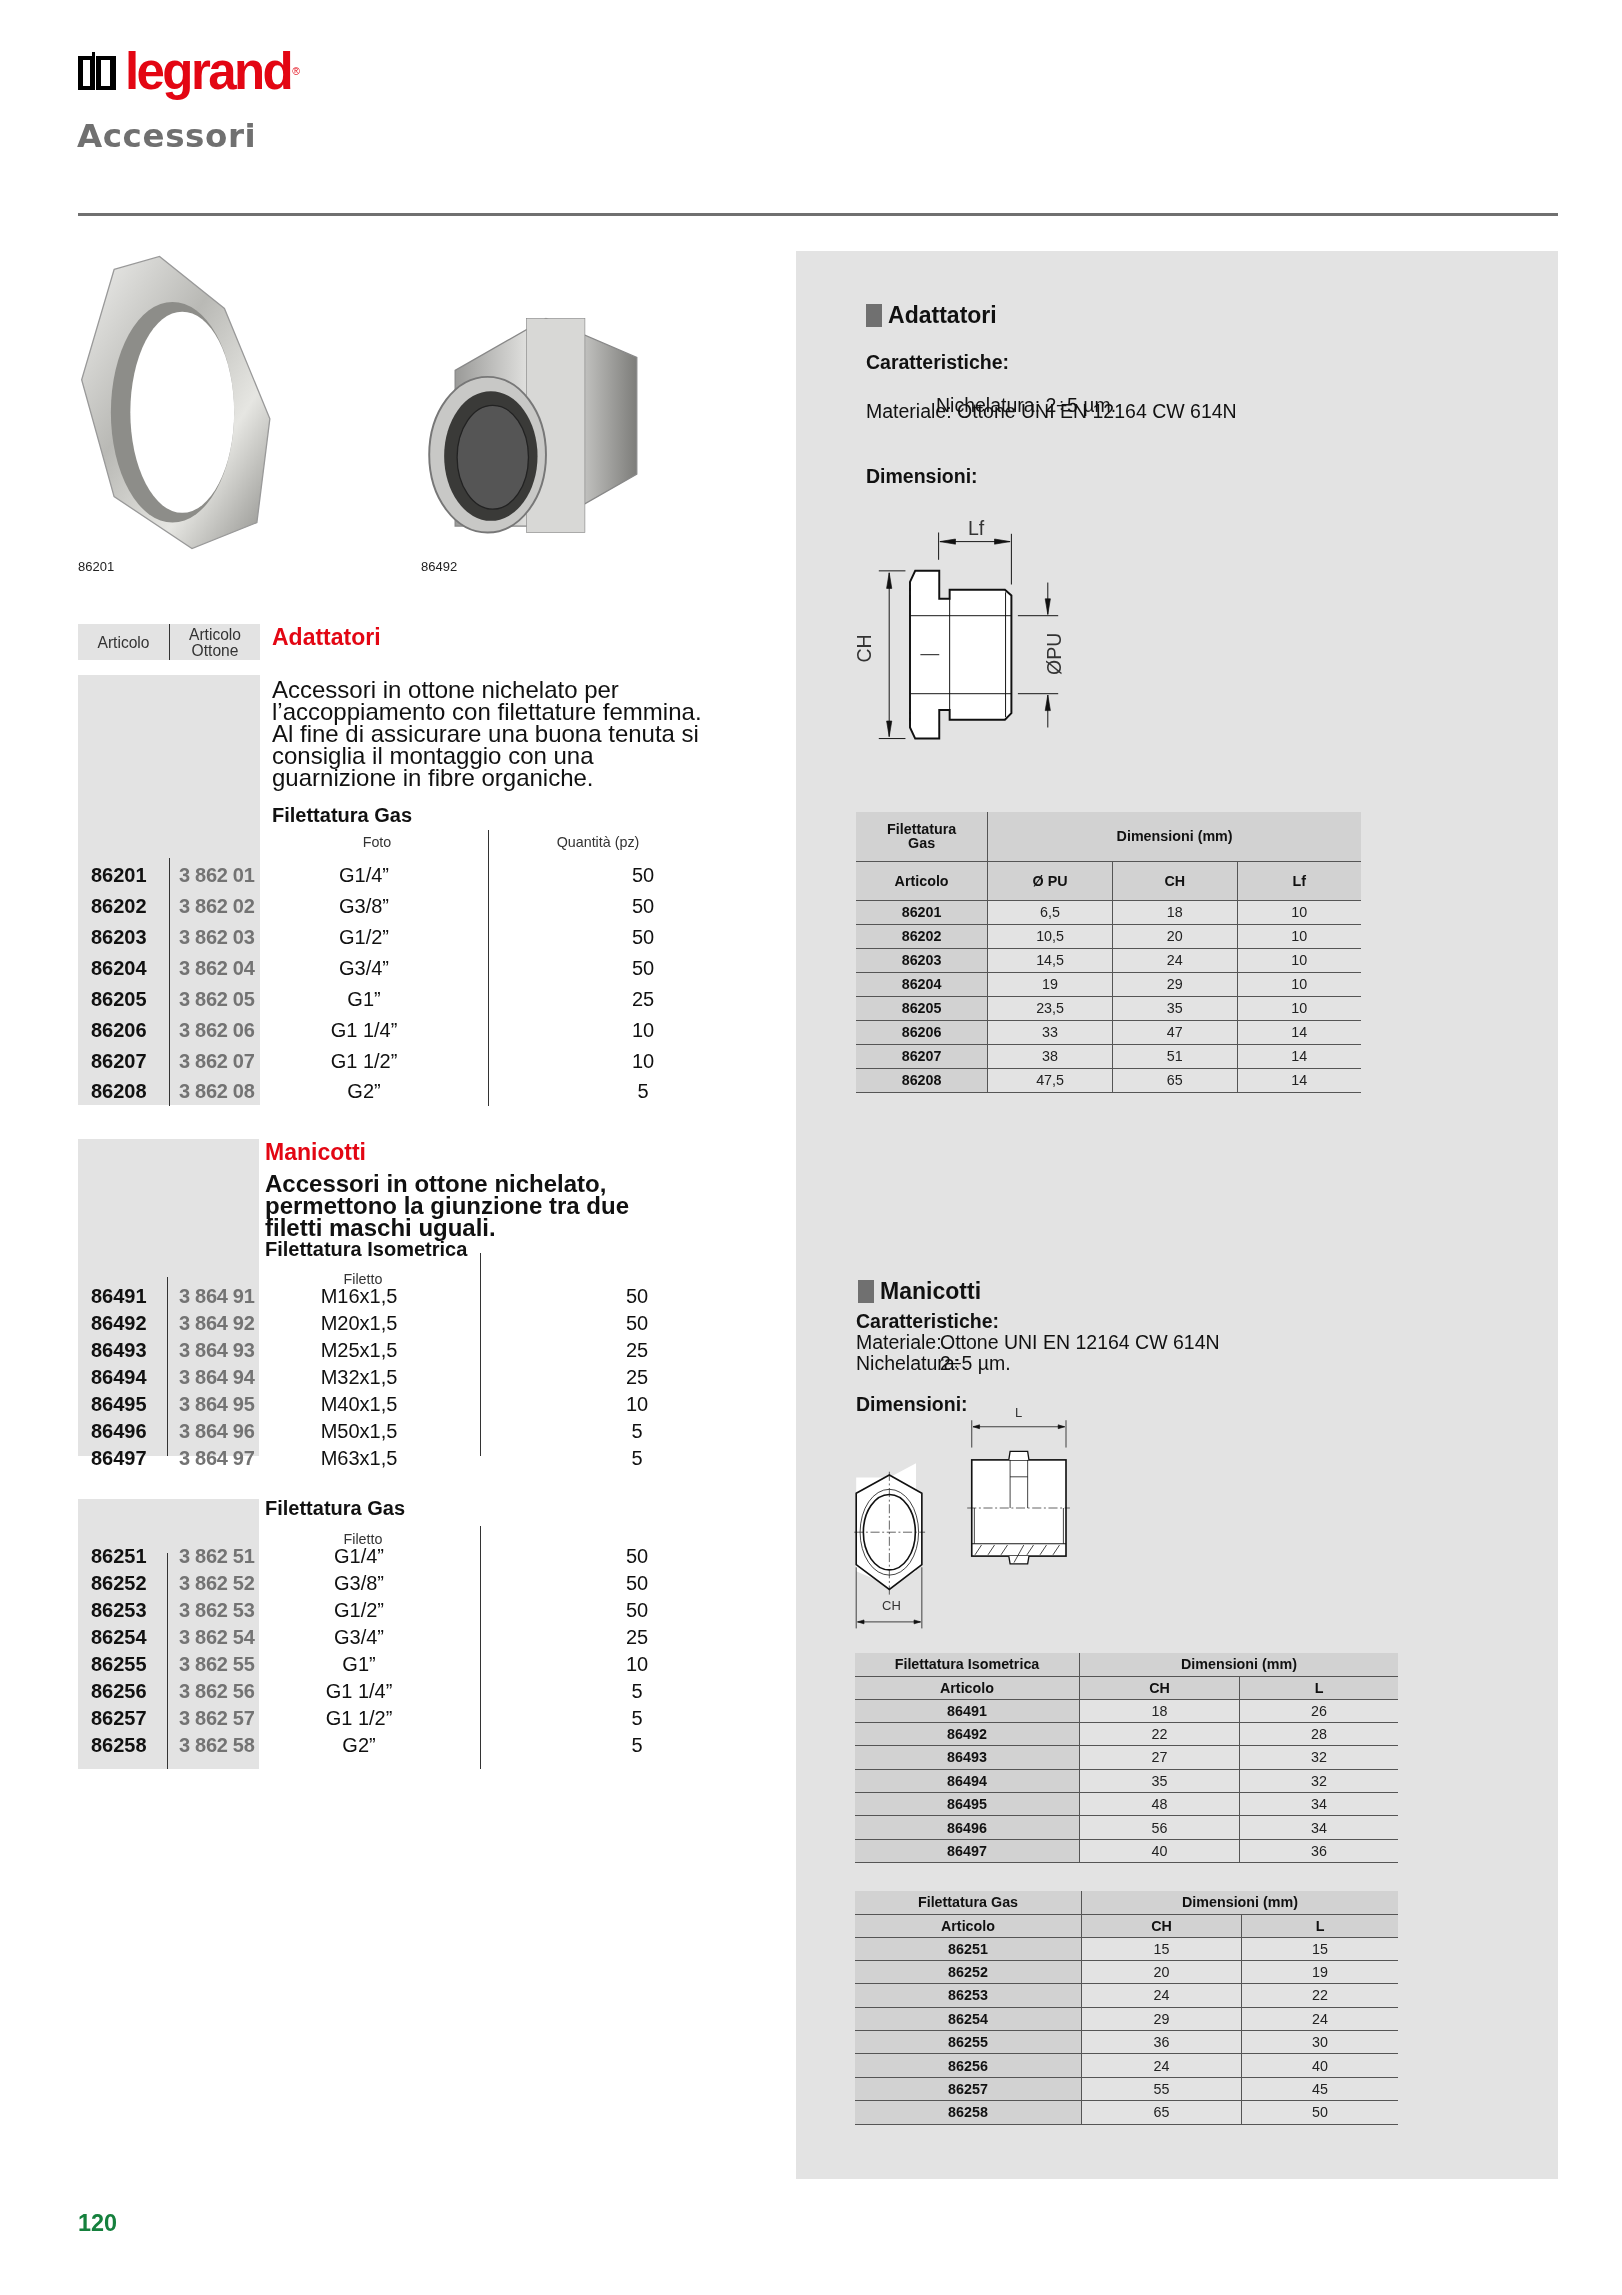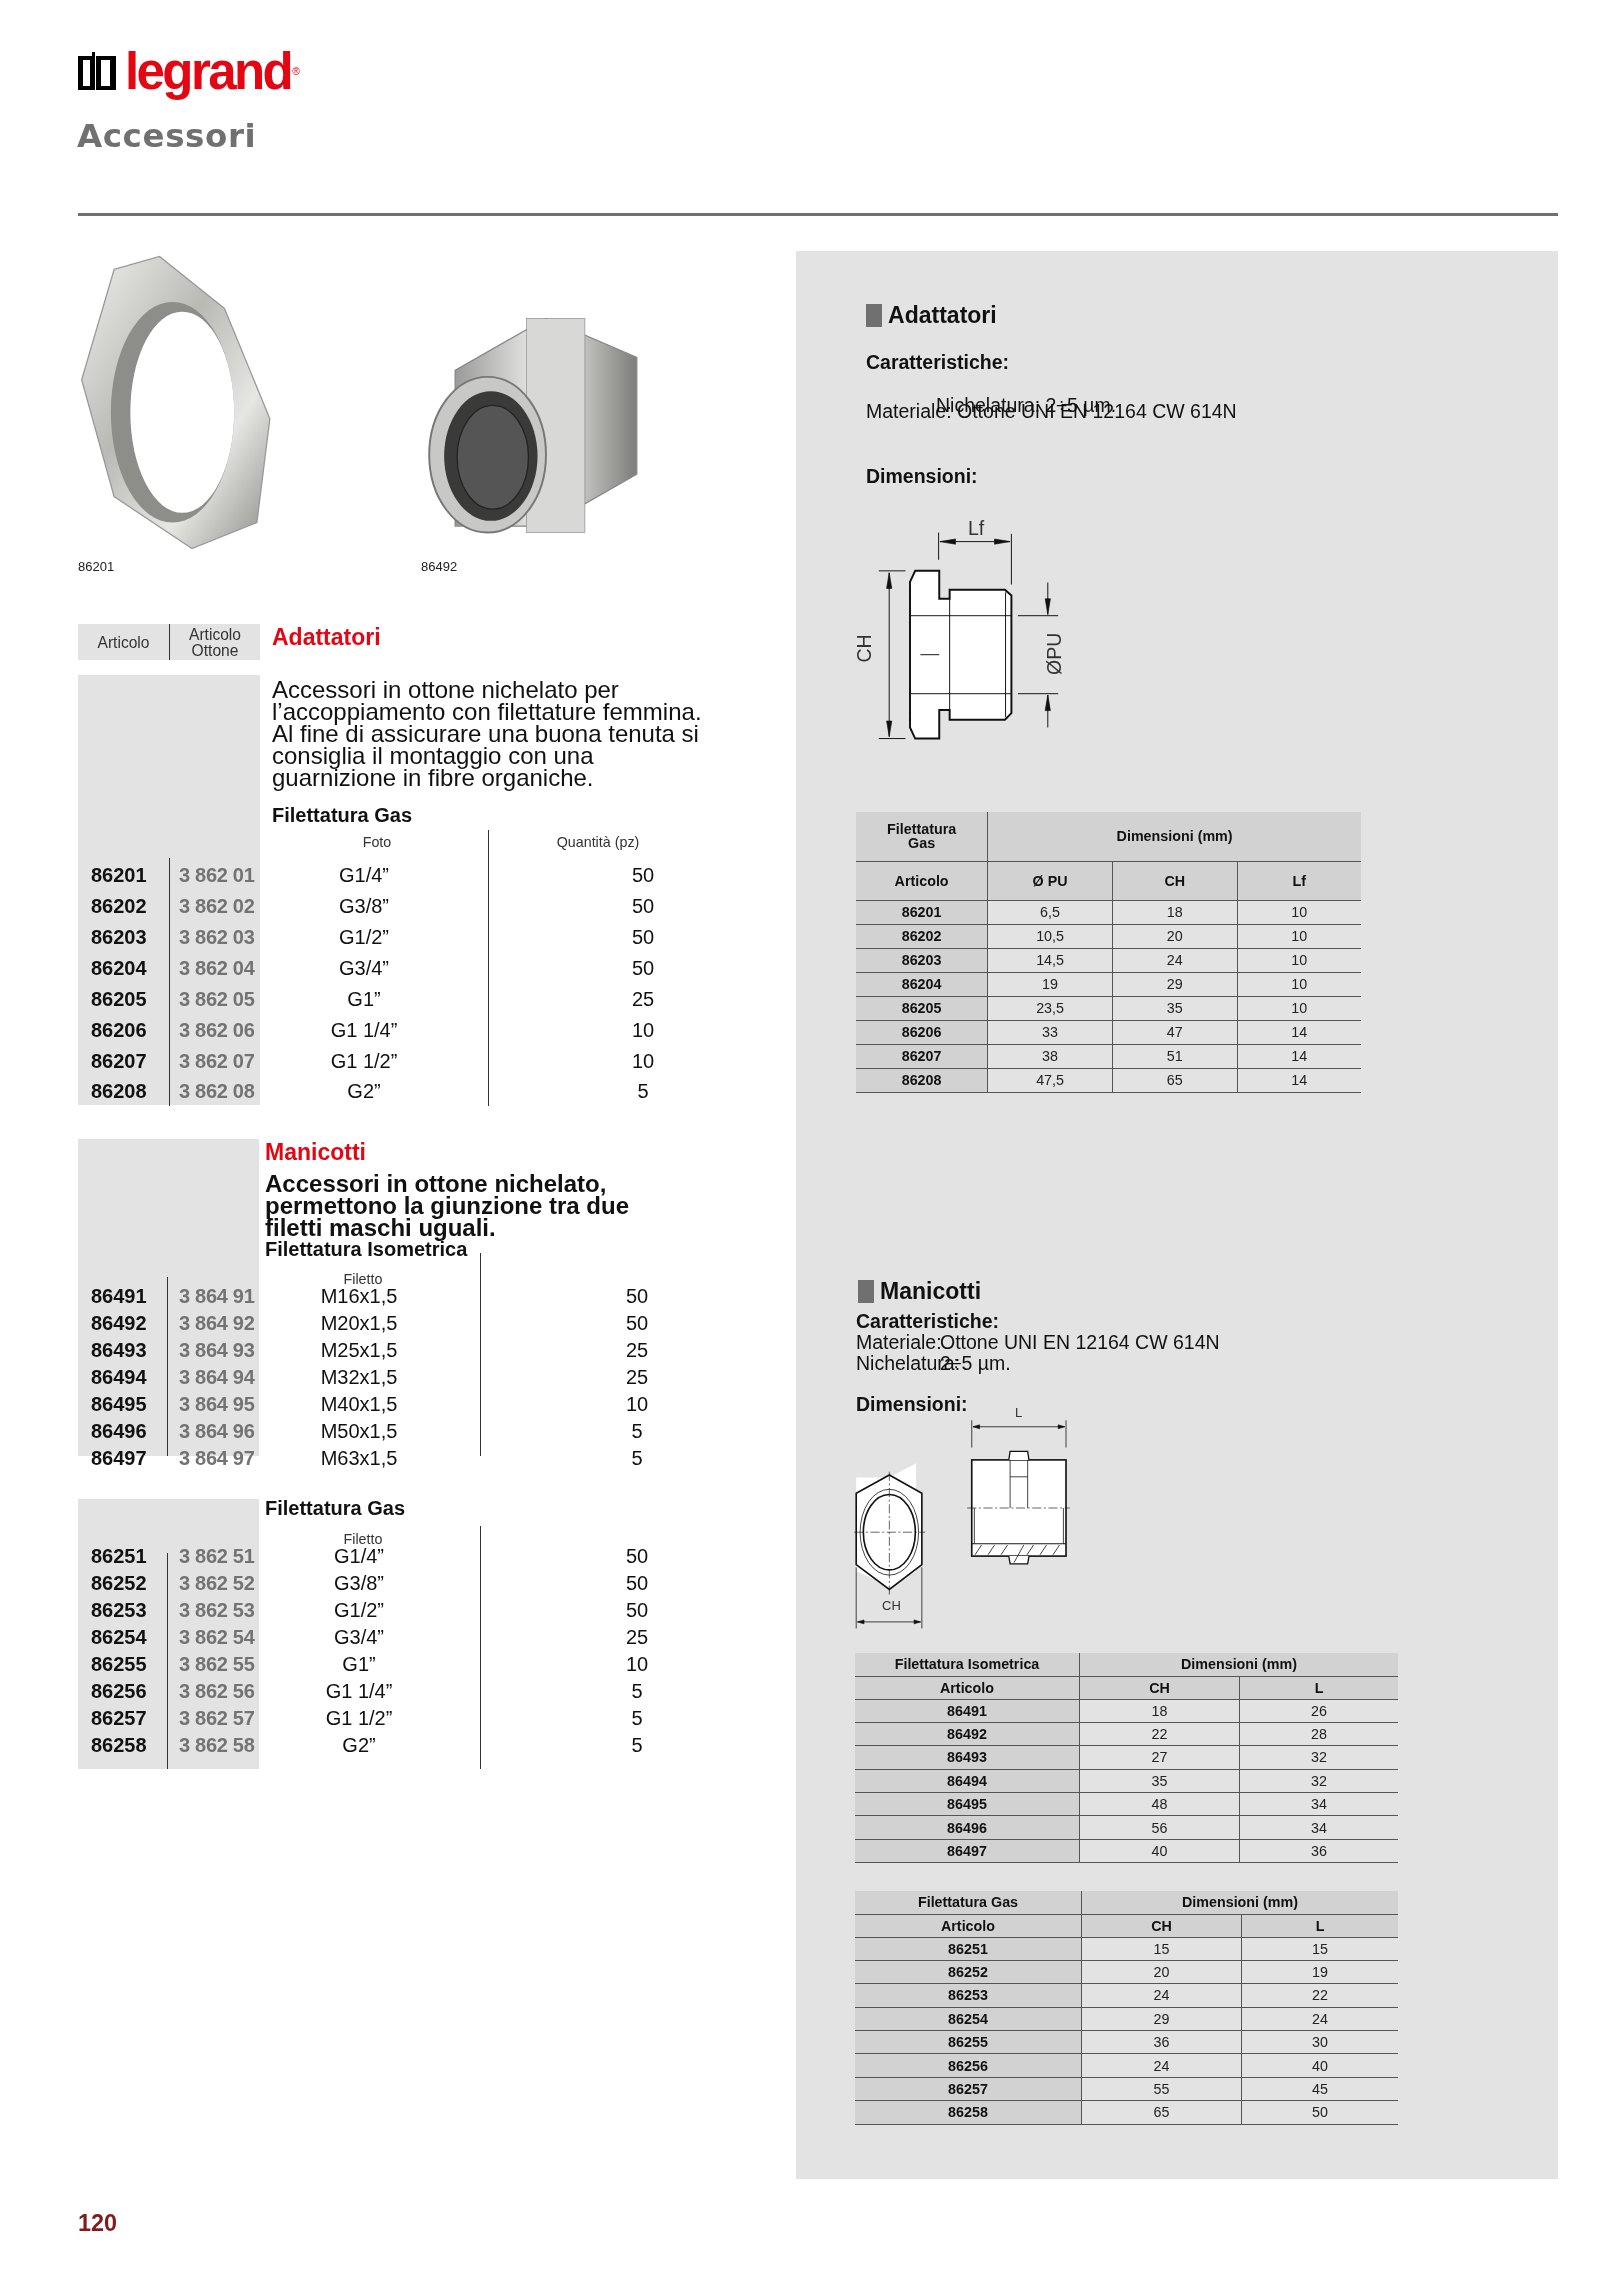--- a/index.html
+++ b/index.html
@@ -33,21 +33,21 @@
   .p-title{position:absolute;font-weight:bold;font-size:23px;color:#111;display:flex;align-items:center;}
   .p-square{width:15.6px;height:23px;background:#707070;margin-right:6.5px;display:inline-block;}
   .p-bold{position:absolute;font-weight:bold;font-size:19.5px;color:#111;}
   .p-text{position:absolute;font-size:19.5px;color:#111;line-height:22px;}
   table.dim{position:absolute;border-collapse:collapse;font-size:14.3px;}
   table.dim td,table.dim th{text-align:center;padding:0;border-bottom:1.3px solid #555;}
   table.dim th{font-weight:bold;background:#d2d2d2;color:#111;}
   table.dim td.a{font-weight:bold;background:#d2d2d2;}
   table.dim td.v{background:#e3e3e3;color:#222;}
   table.dim .bl{border-left:1.3px solid #555;}
-  .page-num{left:78px;top:2210px;font-weight:bold;font-size:23.4px;color:#7f1d1d;}
+  .page-num{left:78px;top:2210px;font-weight:bold;font-size:23.4px;color:#15803d;}
 </style>
 </head>
 <body>
 
 <div class="abs logo">
   <div class="logo-mark">
     <div style="position:absolute;left:0;top:3.9px;width:17px;height:34px;background:#000;"></div>
     <div style="position:absolute;left:5.2px;top:7.8px;width:6.5px;height:26px;background:#fff;"></div>
     <div style="position:absolute;left:18px;top:3.9px;width:19.5px;height:34px;background:#000;"></div>
     <div style="position:absolute;left:23.4px;top:7.8px;width:9px;height:26px;background:#fff;"></div>

